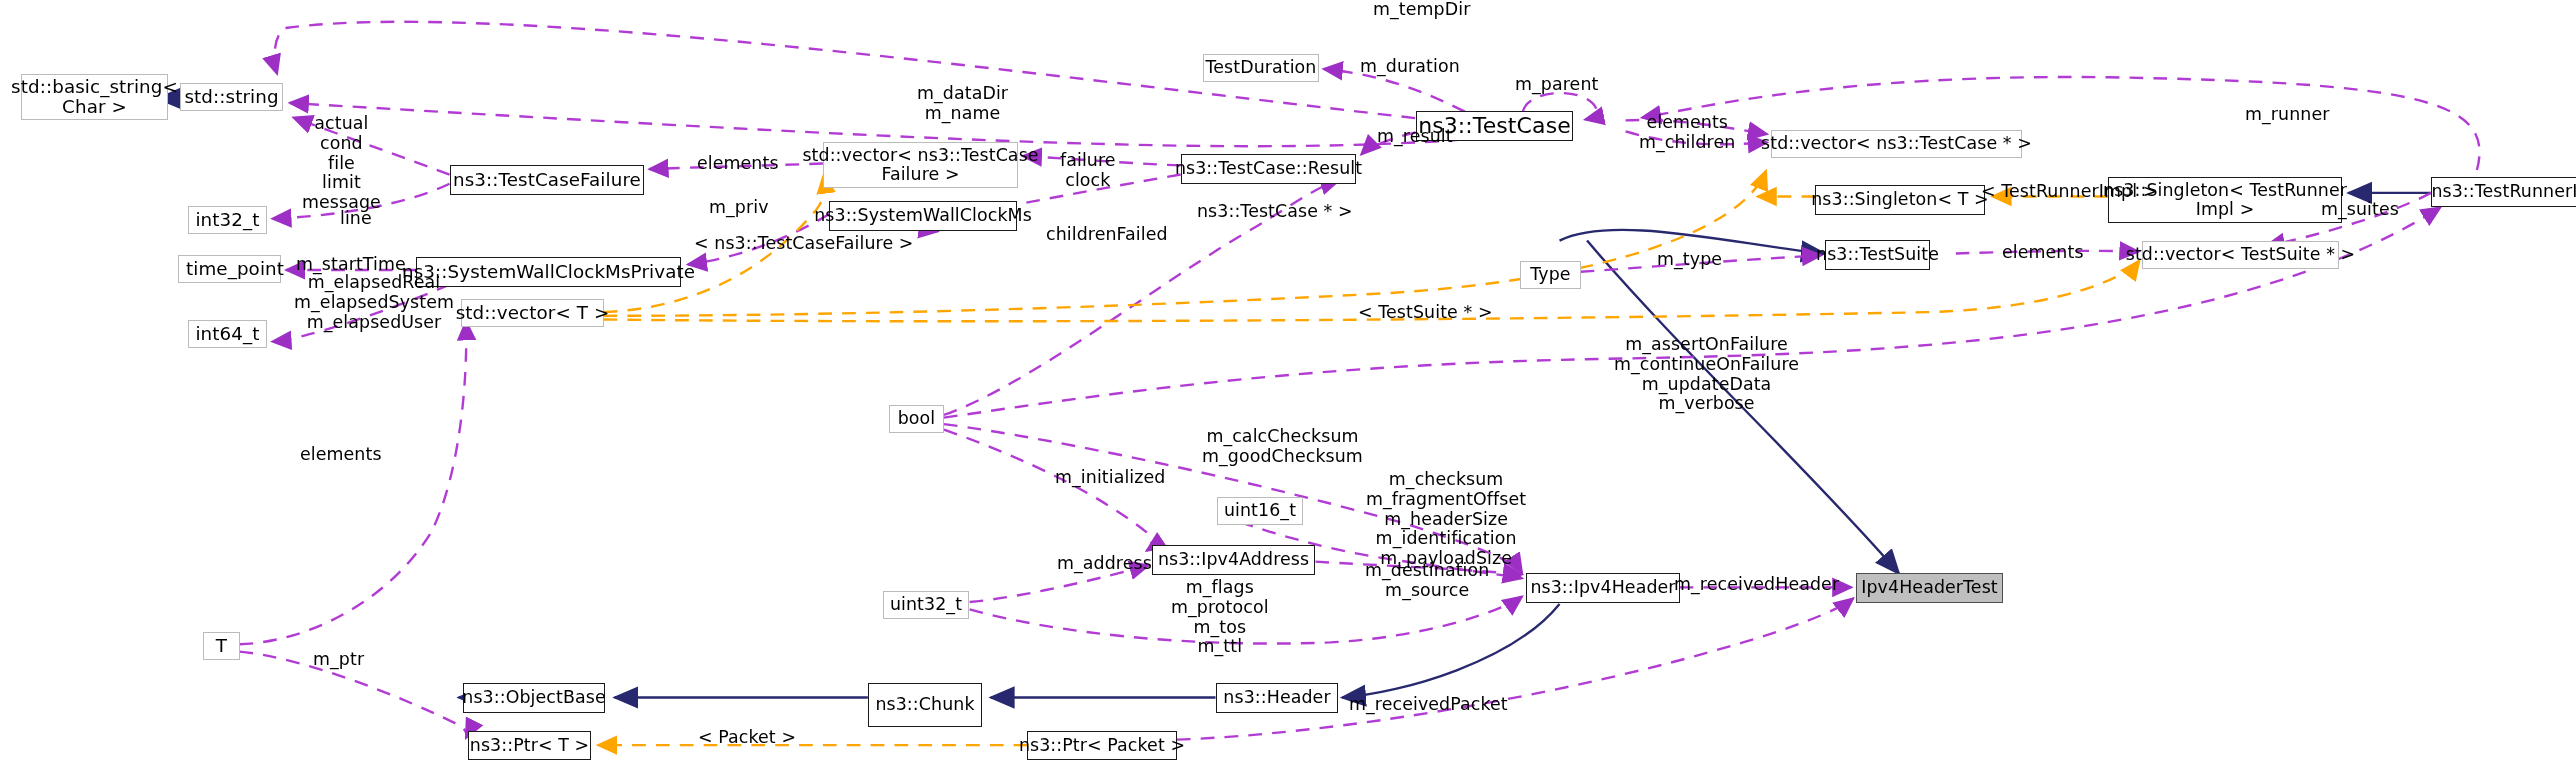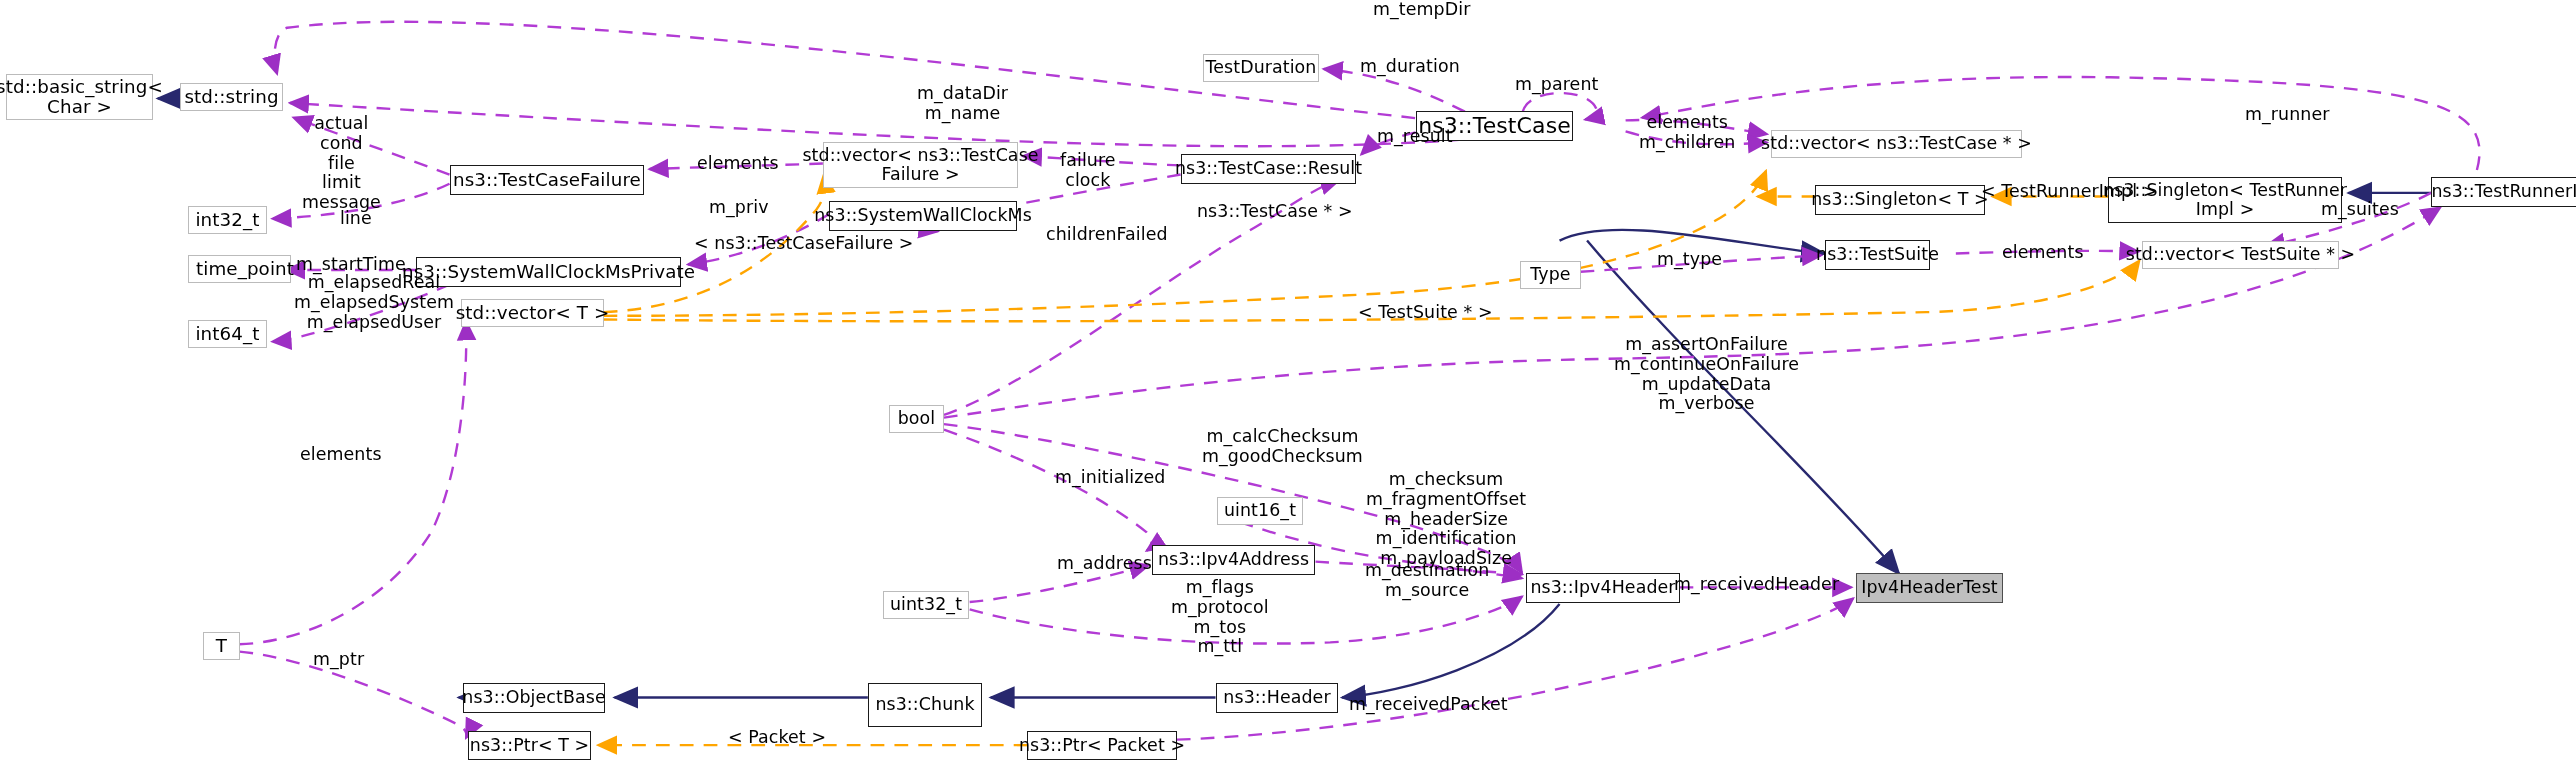--- a/index.html
+++ b/index.html
@@ -102,25 +102,25 @@
       <path d="M658,340 C750,336 830,300 890,228 C898,218 900,206 898,190"></path>
       <path d="M658,344 C900,344 1200,336 1500,320 C1750,306 1900,250 1925,186"></path>
       <path d="M658,348 C1000,352 1600,350 2100,340 C2250,336 2320,300 2332,284"></path>
       <path d="M1979,214 C1950,214 1930,214 1916,214" transform="translate(0,0)"></path>
       <path d="M2298,214 L2172,214"></path>
       <path d="M1120,812 L652,812"></path>
     </g>
   </svg>
 
   <div id="nodes-layer">
-      <div class="node thin" style="left: 6px; top: 74px; width: 147px; height: 46px; font-size: 18.3px;">std::basic_string&lt;
+      <div class="node thin" style="left: 21px; top: 74px; width: 147px; height: 46px; font-size: 18.3px;">std::basic_string&lt;
 Char &gt;</div>
       <div class="node thin" style="left: 180px; top: 83px; width: 103px; height: 28.4px; font-size: 18.3px;">std::string</div>
       <div class="node thin" style="left: 188px; top: 206px; width: 79px; height: 27.5px; font-size: 18.3px;">int32_t</div>
-      <div class="node thin" style="left: 188px; top: 255px; width: 103px; height: 28.4px; font-size: 18.3px; padding-left: 11px;">time_point</div>
+      <div class="node thin" style="left: 178px; top: 255px; width: 103px; height: 28.4px; font-size: 18.3px; padding-left: 11px;">time_point</div>
       <div class="node thin" style="left: 188px; top: 320px; width: 79px; height: 27.5px; font-size: 18.3px;">int64_t</div>
       <div class="node thin" style="left: 203px; top: 632px; width: 37px; height: 27.5px; font-size: 18.3px;">T</div>
       <div class="node solid" style="left: 450px; top: 165px; width: 194px; height: 30px; font-size: 18.3px;">ns3::TestCaseFailure</div>
       <div class="node solid" style="left: 416px; top: 257px; width: 265px; height: 30px; font-size: 18.3px;">ns3::SystemWallClockMsPrivate</div>
       <div class="node thin" style="left: 461px; top: 299px; width: 143px; height: 28.4px; font-size: 18.3px;">std::vector&lt; T &gt;</div>
       <div class="node solid" style="left: 463px; top: 683px; width: 142px; height: 30px; font-size: 17.4px;">ns3::ObjectBase</div>
       <div class="node solid" style="left: 468px; top: 731px; width: 123px; height: 29px; font-size: 17.4px;">ns3::Ptr&lt; T &gt;</div>
       <div class="node thin" style="left: 823px; top: 142px; width: 195px; height: 46px; font-size: 17.4px;">std::vector&lt; ns3::TestCase
 Failure &gt;</div>
       <div class="node solid" style="left: 829px; top: 201px; width: 188px; height: 30px; font-size: 17.4px;">ns3::SystemWallClockMs</div>
@@ -193,16 +193,16 @@
       <div class="elabel" style="left: 1057px; top: 554px; font-size: 17.4px;">m_address</div>
       <div class="elabel" style="left: 1365px; top: 561px; font-size: 17.4px;">m_destination
 m_source</div>
       <div class="elabel" style="left: 1674px; top: 575px; font-size: 17.4px;">m_receivedHeader</div>
       <div class="elabel" style="left: 1171px; top: 578px; font-size: 17.4px;">m_flags
 m_protocol
 m_tos
 m_ttl</div>
       <div class="elabel" style="left: 313px; top: 650px; font-size: 17.4px;">m_ptr</div>
       <div class="elabel" style="left: 1349px; top: 695px; font-size: 17.4px;">m_receivedPacket</div>
-      <div class="elabel" style="left: 728px; top: 728px; font-size: 17.4px;">&lt; Packet &gt;</div>
+      <div class="elabel" style="left: 698px; top: 728px; font-size: 17.4px;">&lt; Packet &gt;</div>
     </div>
 </div>
 
 
 </body></html>

